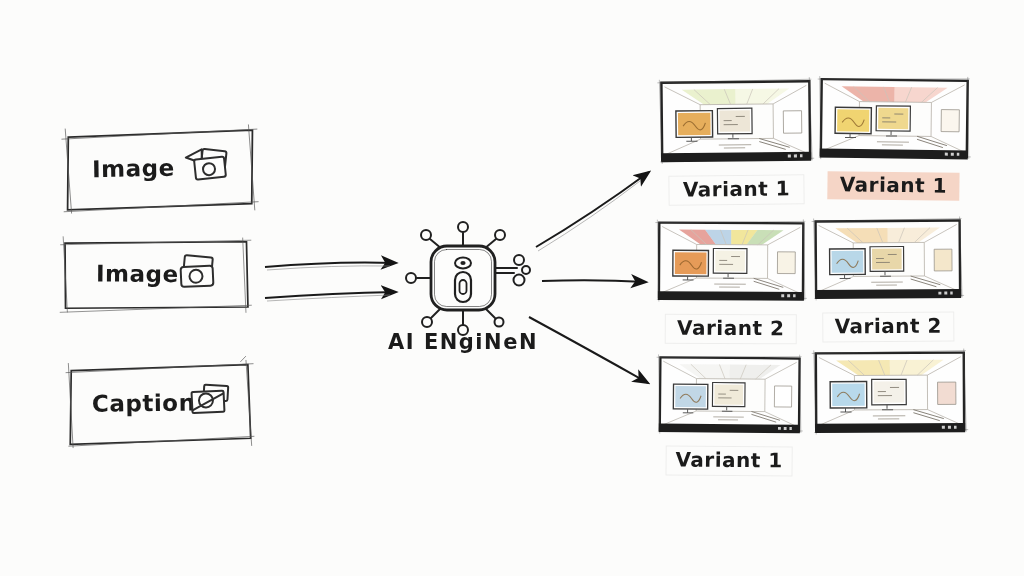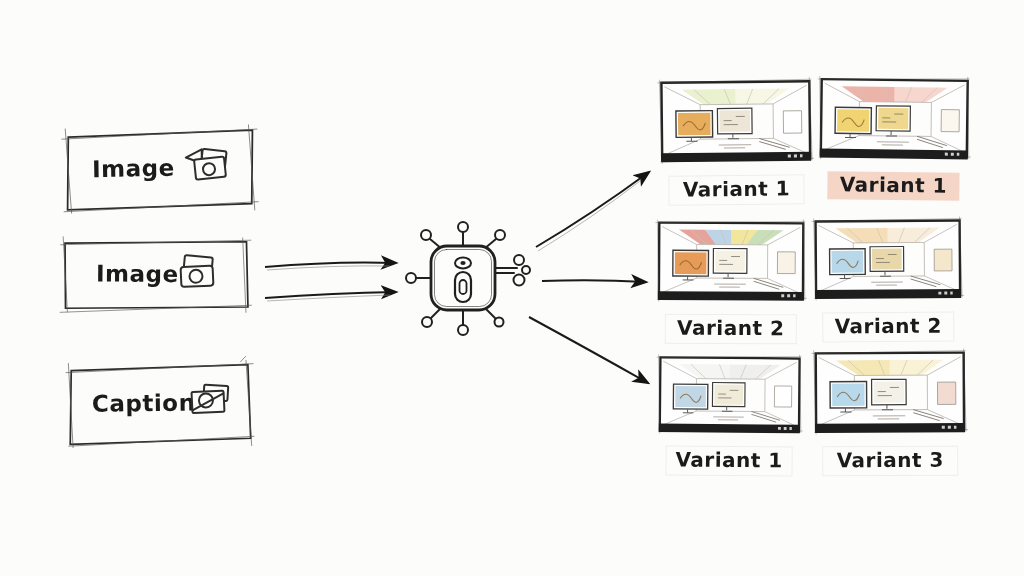--- a/index.html
+++ b/index.html
@@ -139,20 +139,21 @@
 
       <rect x="43" y="40" width="64" height="64" rx="16" stroke-width="2.8" fill="#fdfdfc"></rect>
       <rect x="46.5" y="43.5" width="57" height="57" rx="12" stroke-width="1" opacity=".55"></rect>
 
       <ellipse cx="75" cy="57" rx="8" ry="5.5" stroke-width="2"></ellipse>
       <ellipse cx="75" cy="57" rx="2.6" ry="2" fill="#202020" stroke="none"></ellipse>
       <rect x="67" y="66" width="16" height="30" rx="8" stroke-width="2.2"></rect>
       <rect x="71.5" y="74" width="7" height="14" rx="3.5" stroke-width="1.8"></rect>
     </svg>
   </div>
+  <div class="engine-label hand">AI ENgiNeN</div>
 
   <figure class="vcell vc0">
     <div class="thumb">
         <svg viewBox="0 0 150 88">
     <rect x="4" y="5" width="142" height="69" fill="#fefefe"></rect>
     <polygon points="22,9 75,9 75,24 44,24" fill="#d9e6a6" opacity="0.55"></polygon>
           <polygon points="75,9 128,9 106,24 75,24" fill="#eef3cf" opacity="0.55"></polygon>
     <rect x="40" y="24" width="72" height="34" fill="#fdfdfc" stroke="#b5b0a8" stroke-width="0.8"></rect>
     <path d="M5,6 L40,24 M145,6 L112,24 M5,73 L40,58 M145,73 L112,58" stroke="#b9b4ac" stroke-width="0.8" fill="none"></path>
     <path d="M34,9 L50,24 M64,9 L70,24 M92,9 L86,24 M118,9 L102,24" stroke="#c9c4ba" stroke-width="0.7" fill="none"></path>
@@ -314,16 +315,15 @@
     <path d="M58,64 h32 M63,67 h21" stroke="#9b958a" stroke-width="0.8" fill="none"></path>
     <path d="M98,58 l30,9 M98,61 l26,8" stroke="#7d776d" stroke-width="0.9" fill="none"></path>
     <rect x="2" y="2" width="146" height="76" fill="none" stroke="#232323" stroke-width="2.4"></rect>
     <path d="M-2,2 L150,0 M148,-2 L150,80 M152,78 L0,80 M2,82 L0,-1" stroke="#4a4a4a" stroke-width="0.7" opacity="0.5" fill="none"></path>
     <rect x="1" y="71.5" width="148" height="9" fill="#1d1d1d"></rect>
     <rect x="126" y="74" width="3" height="3" fill="#cfcfcf"></rect>
     <rect x="132" y="74" width="3" height="3" fill="#cfcfcf"></rect>
     <rect x="138" y="74" width="2.5" height="3" fill="#cfcfcf"></rect>
   </svg>
       </div>
-    <figcaption class="vlabel hand">Variant 3</figcaption>
   </figure>
 
 </div>
 
 </body></html>

